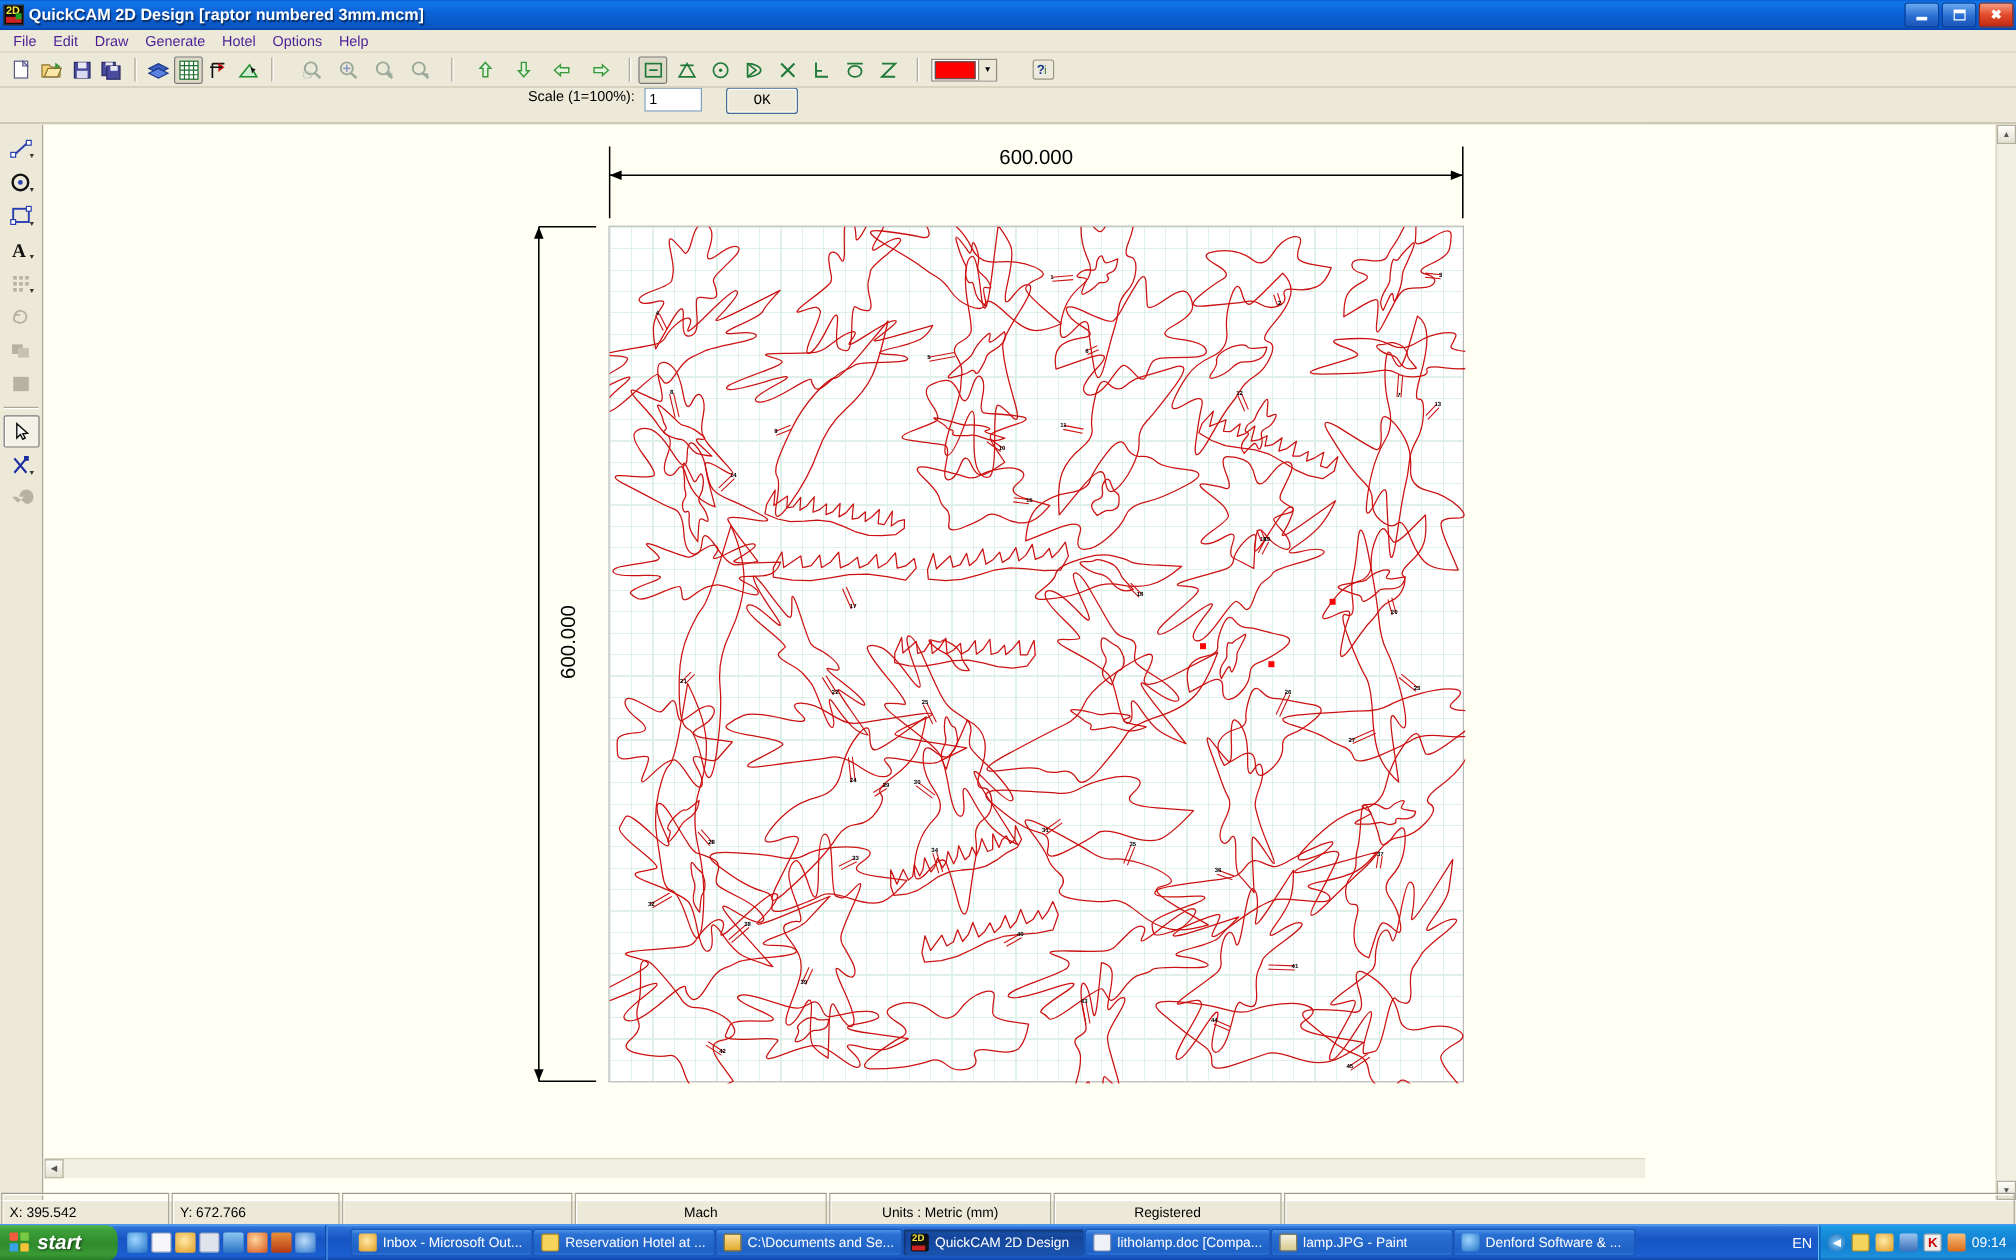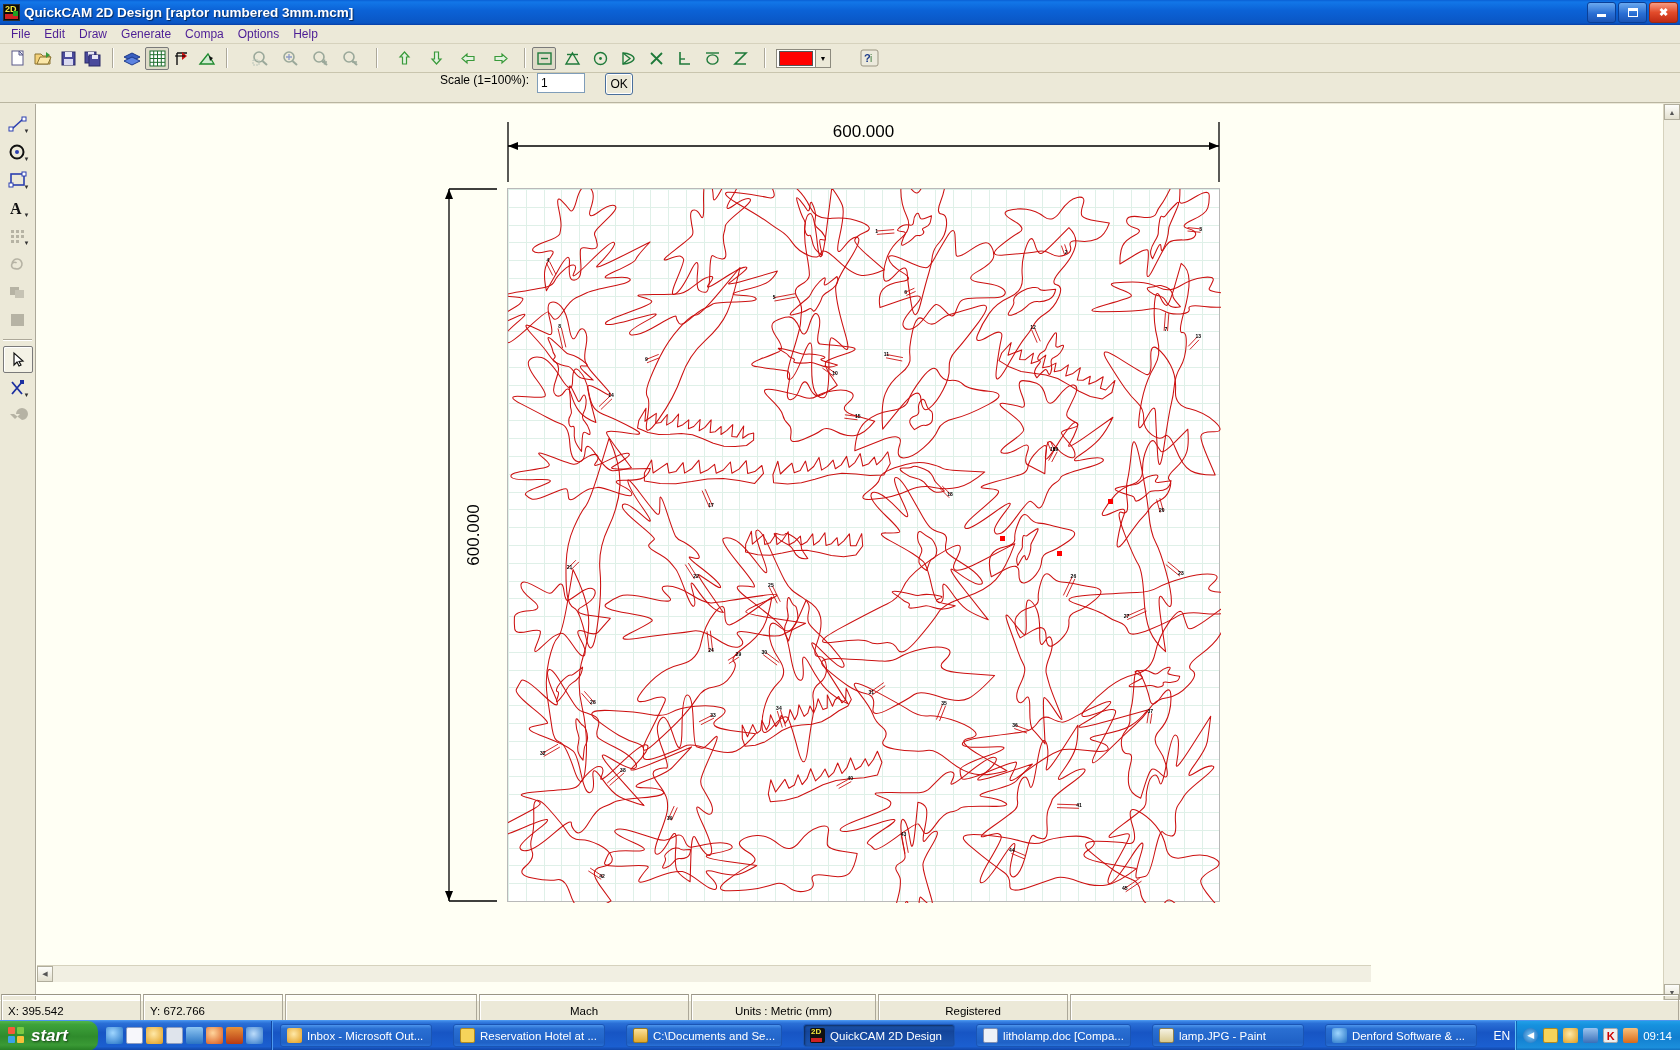--- a/index.html
+++ b/index.html
@@ -78,23 +78,23 @@
     height:30px;background:#ece9d8;display:flex;align-items:flex-start;
     justify-content:flex-start;border-bottom:1px solid #b9b5a0;
     padding-left:440px;
   }
   #scale-label{font-size:12px;margin-right:8px;}
   #scale-input{
     width:48px;height:20px;border:1px solid #7f9db9;background:#fff;
     font-family:"Liberation Sans",sans-serif;font-size:12px;padding:1px 3px;
   }
   #ok-btn{
-    margin-left:20px;width:28px;height:22px;background:#ece9d8;
+    margin-left:20px;width:60px;height:22px;background:#ece9d8;
     border:1px solid #4a6f9c;border-radius:3px;font-size:12px;
-    font-family:Liberation Sans, sans-serif;
+    font-family:Liberation Mono, monospace;
     box-shadow:inset 0 0 0 1px #fff;
   }
 
   
   #workarea{
     position:absolute;left:0;top:104px;width:1680px;height:896px;
     background:#fffff4;
   }
   #lefttools{
     position:absolute;left:0;top:0;width:36px;height:896px;
@@ -186,21 +186,21 @@
     color:#fff;font-style:italic;font-weight:bold;font-size:17px;
     text-shadow:1px 1px 2px rgba(0,0,0,.55);
   }
   #startflag{width:17px;height:17px;position:relative;}
   #startflag i{position:absolute;width:7px;height:7px;border-radius:1px;display:block;}
   #quicklaunch{
     display:flex;align-items:center;gap:3px;padding:0 8px;height:30px;
     border-right:1px solid #1144a0;box-shadow:1px 0 0 #4f9bf0;
   }
   .qlicon{width:17px;height:17px;border-radius:2px;}
-  #tasks{display:flex;align-items:center;gap:21px;padding-left:8px;flex:1;overflow:hidden;}
+  #tasks{display:flex;align-items:center;gap:0;padding-left:20px;flex:1;overflow:hidden;}
   .task{
     height:23px;min-width:152px;max-width:160px;
     background:linear-gradient(180deg,#4d95ec,#2a6fd2 18%,#1f61c6 85%,#2a72d8);
     border:1px solid #1a55b4;border-radius:3px;
     display:flex;align-items:center;gap:5px;padding:0 6px;
     color:#fff;font-size:11.5px;white-space:nowrap;overflow:hidden;
   }
   .task.active{
     background:linear-gradient(180deg,#1c55ad,#14459a 30%,#1a52ad 90%);
     box-shadow:inset 1px 1px 2px rgba(0,0,0,.45);
@@ -235,21 +235,21 @@
       </div>
     <div class="wbtn close">✖</div>
   </div>
 </div>
 
 <div id="menubar">
   <div class="menu-item">File</div>
   <div class="menu-item">Edit</div>
   <div class="menu-item">Draw</div>
   <div class="menu-item">Generate</div>
-  <div class="menu-item">Compa</div>
+  <div class="menu-item">Hotel</div>
   <div class="menu-item">Options</div>
   <div class="menu-item">Help</div>
 </div>
 
 <div id="toolbar">
 
   <div class="tgroup">
     <div class="tbtn">
       <svg width="16" height="17">
           <rect x="2" y="1" width="11" height="14" fill="#fff" stroke="#5a5a8a"></rect>

